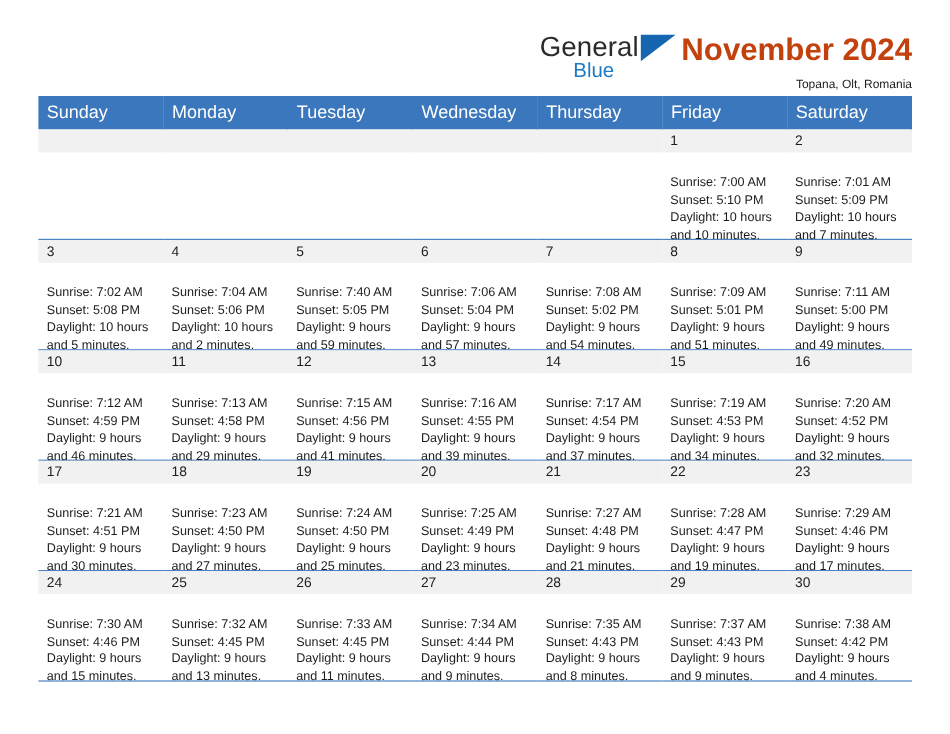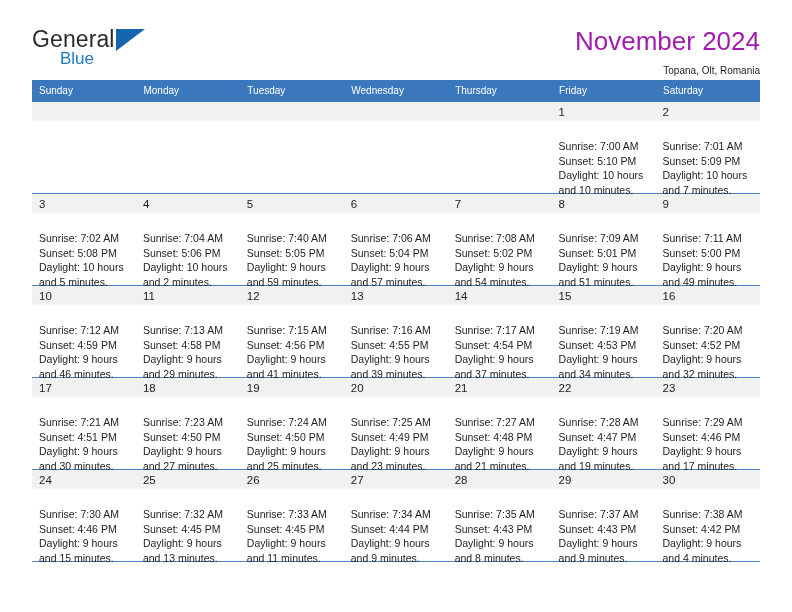--- a/index.html
+++ b/index.html
@@ -19,21 +19,21 @@
     width: 792px;
     height: 612px;
     box-sizing: border-box;
     padding: 0 32px;
   }
 
   
   .header {
     display: flex;
     align-items: flex-start;
-    justify-content: space-between;
+    justify-content: flex-end;
     padding-top: 26px;
     height: 74px;
     box-sizing: border-box;
   }
   .logo {
     position: relative;
     width: 118px;
     height: 48px;
     flex: 0 0 auto;
   }
@@ -64,22 +64,22 @@
     border-bottom: 22px solid transparent;
   }
   .title-block {
     text-align: right;
     flex: 0 0 auto;
     padding-top: 0px;
   }
   .month-title {
     font-size: 26px;
     line-height: 30px;
-    color: #a21caf;
-    font-weight: normal;
+    color: #c2410c;
+    font-weight: bold;
     margin: 0;
     white-space: nowrap;
   }
   .location {
     font-size: 10px;
     line-height: 20px;
     color: #1c1c1c;
     margin-top: 5px;
     white-space: nowrap;
   }
@@ -89,21 +89,21 @@
     width: 728px;
     border-collapse: collapse;
     table-layout: fixed;
     margin-top: 6px;
   }
   .calendar col { width: 14.2857%; }
 
   .calendar thead th {
     background: #3b77bc;
     color: #ffffff;
-    font-size: 10px;
+    font-size: 15px;
     font-weight: normal;
     text-align: left;
     padding: 5px 0 6px 7px;
     height: 20px;
     box-sizing: border-box;
     border-right: 1px solid #3b77bc;
   }
 
   .calendar tbody td {
     vertical-align: top;

